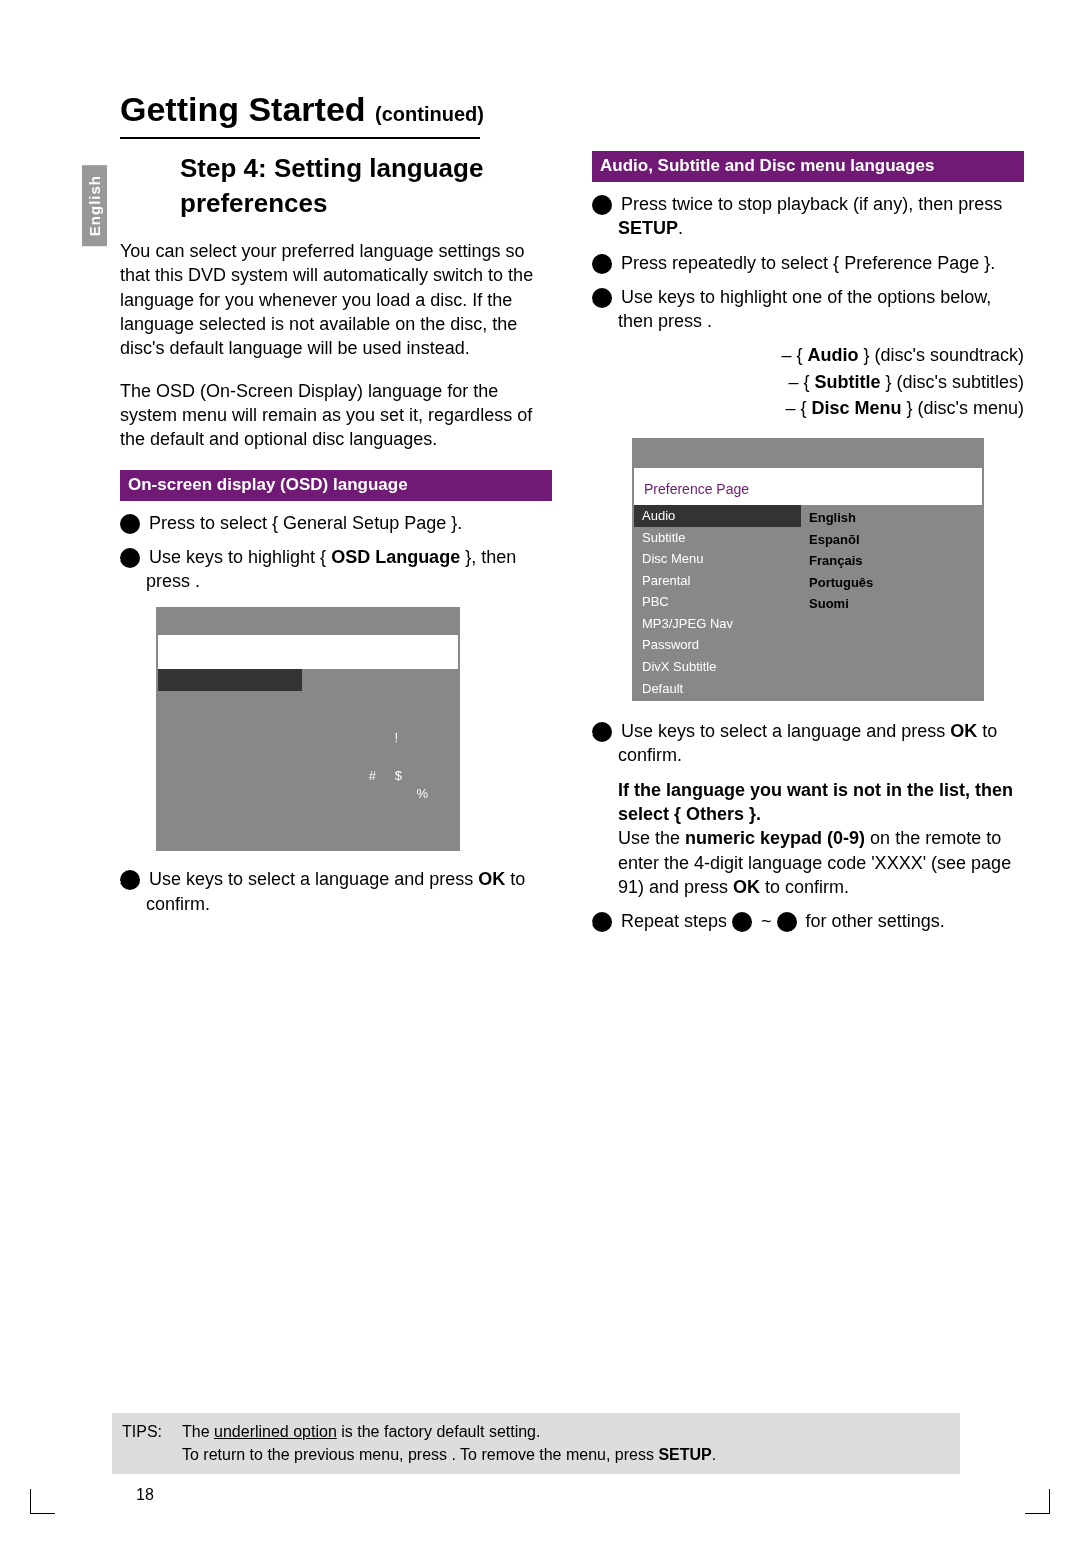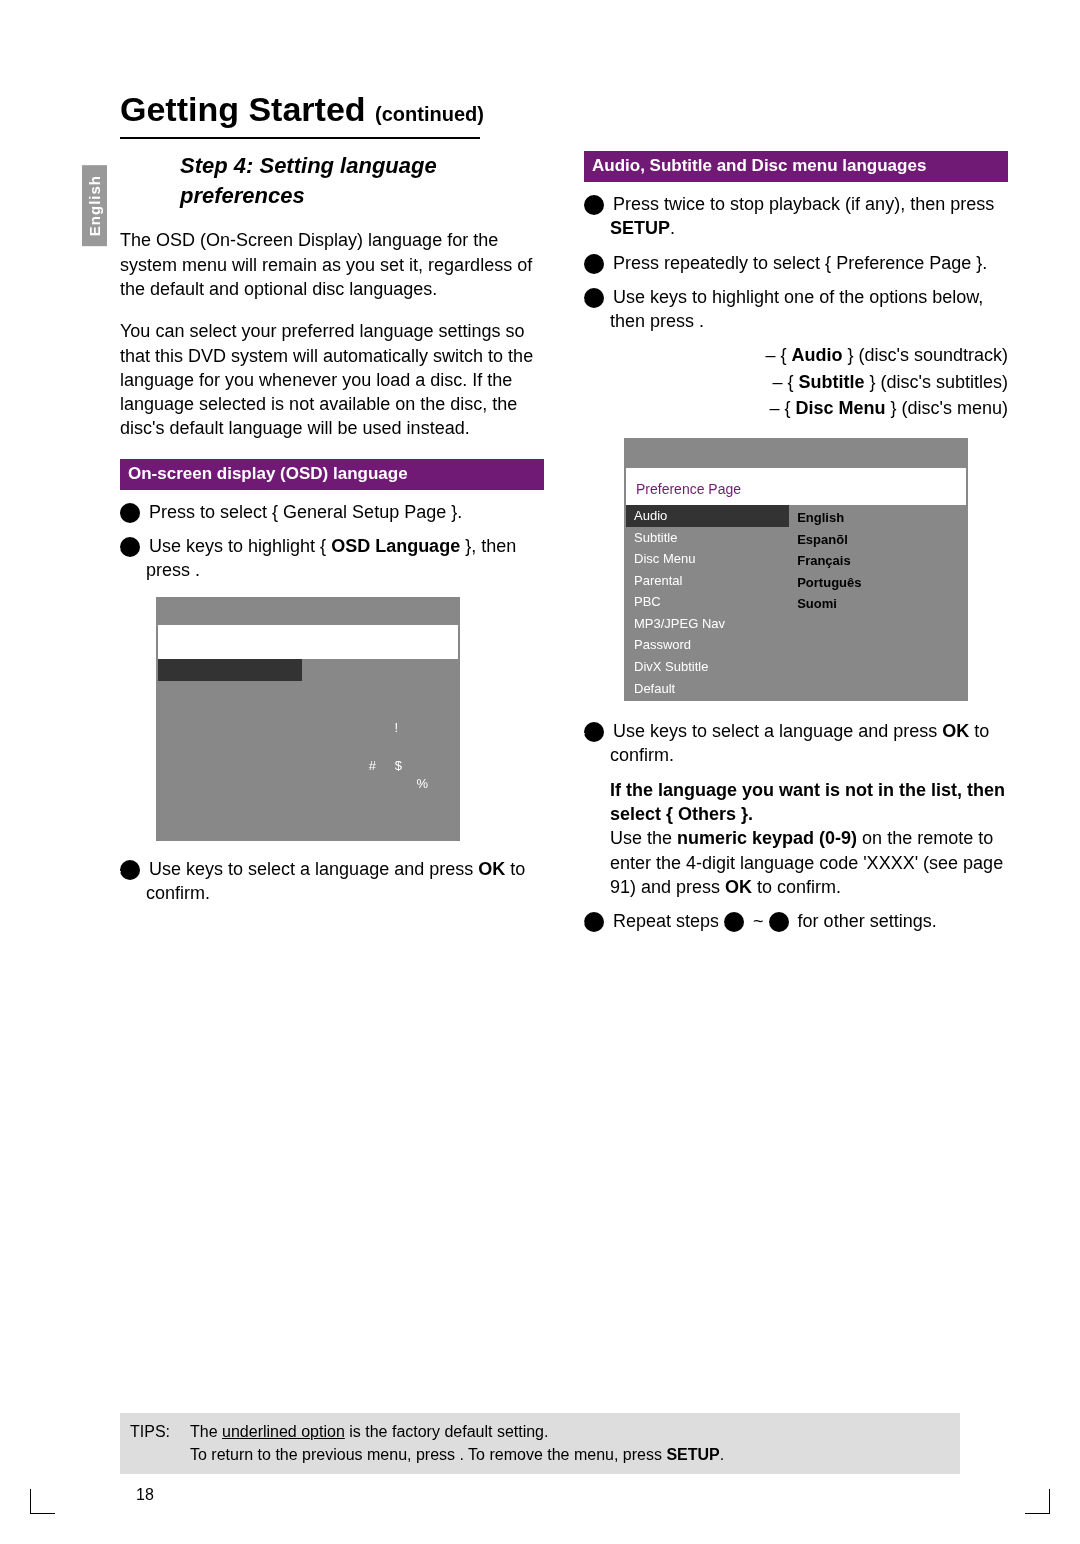--- a/index.html
+++ b/index.html
@@ -6,21 +6,21 @@
     margin: 0;
     padding: 0;
     background: #fff;
     font-family: Arial, Helvetica, sans-serif;
     width: 1080px;
     height: 1544px;
     position: relative;
     color: #000;
   }
   .page {
-    padding: 90px 72px 50px 120px;
+    padding: 90px 56px 50px 120px;
     position: relative;
   }
   .side-tab {
     position: absolute;
     left: 82px;
     top: 165px;
     background: #999;
     color: #fff;
     writing-mode: vertical-rl;
     text-orientation: mixed;
@@ -47,25 +47,24 @@
   .cols {
     display: flex;
     gap: 40px;
   }
   .col {
     flex: 1;
     font-size: 18px;
     line-height: 1.35;
   }
   h2 {
-    font-size: 22px;
+    font-size: 26px;
     font-weight: bold;
     margin: 0 0 14px 0;
     padding-left: 60px;
-    font-style: italic;
   }
   .section-bar {
     background: #701a75;
     color: #fff;
     font-weight: bold;
     font-size: 17px;
     padding: 4px 8px;
     margin: 14px 0 10px 0;
   }
   .num {
@@ -144,21 +143,21 @@
     background: #fff;
     border: 2px solid #888;
     position: relative;
   }
   .osd-box .grey {
     position: absolute;
     background: #888;
   }
   .tips {
     position: absolute;
-    left: 120px;
+    left: 112px;
     right: 120px;
     bottom: 70px;
     background: #ddd;
     font-size: 16px;
     padding: 8px 10px;
     display: flex;
     gap: 20px;
     line-height: 1.4;
   }
   .pgnum {
@@ -187,22 +186,22 @@
   <h1>
     <span>Getting Started</span>
     <span class="cont">(continued)</span>
   </h1>
   <div class="hr"></div>
 
   <div class="cols">
 
     <div class="col">
       <h2>Step 4:  Setting language preferences</h2>
+      <p>You can select your preferred language settings so that this DVD system will automatically switch to the language for you whenever you load a disc.  If the language selected is not available on the disc, the disc's default language will be used instead.</p>
       <p>The OSD (On-Screen Display) language for the system menu will remain as you set it, regardless of the default and optional disc languages.</p>
-      <p>You can select your preferred language settings so that this DVD system will automatically switch to the language for you whenever you load a disc.  If the language selected is not available on the disc, the disc's default language will be used instead.</p>
 
       <div class="section-bar">On-screen display (OSD) language</div>
 
       <div class="step">
         <span class="num">2</span>
         <span>Press      to select { General Setup Page }.</span>
       </div>
       <div class="step">
         <span class="num">3</span>
         <span>Use          keys to highlight { </span><b>OSD Language</b><span> }, then press     .</span>

